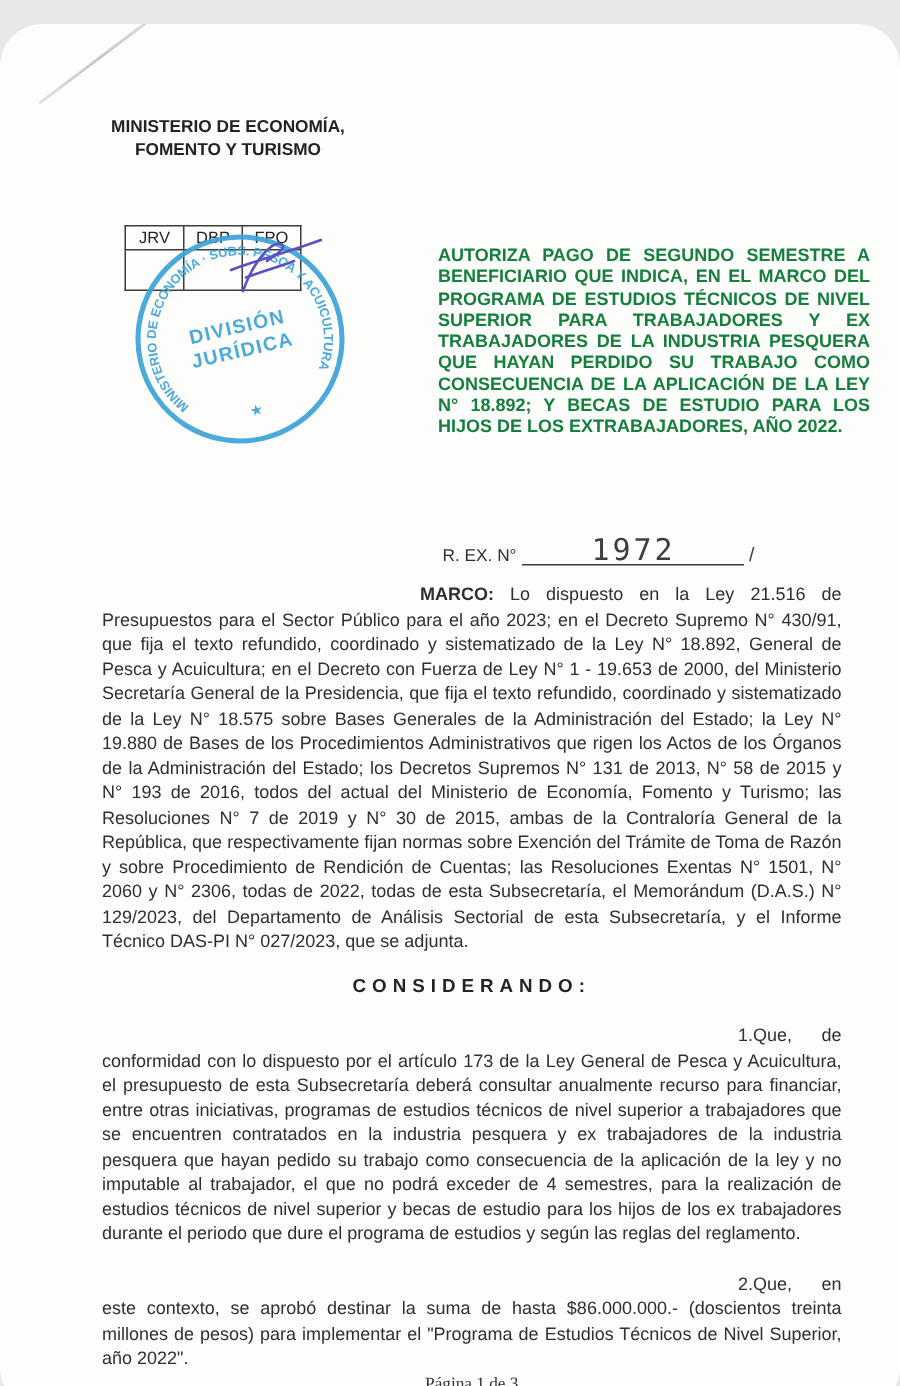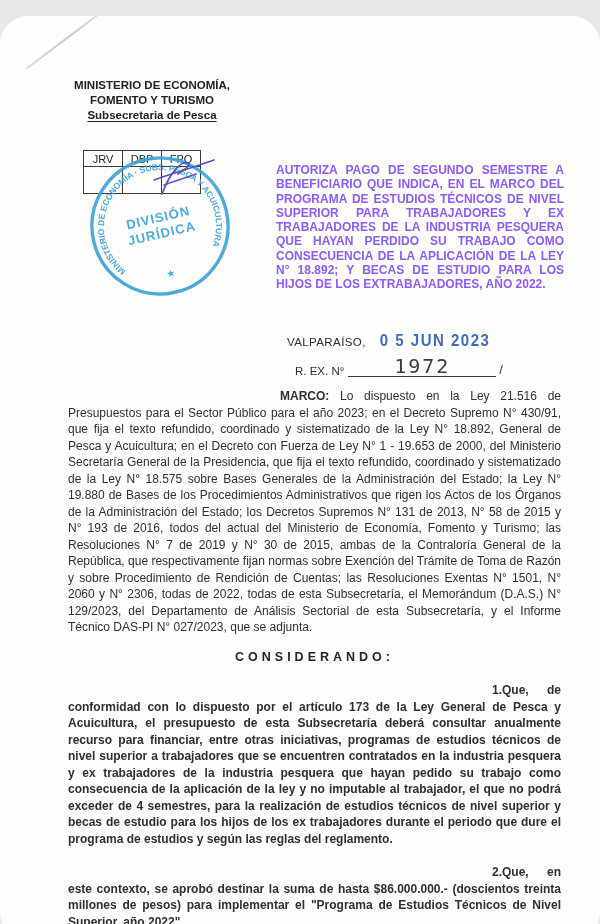--- a/index.html
+++ b/index.html
@@ -21,58 +21,57 @@
   .approval td{border:1px solid #3c3c3c; width:38px; text-align:center;
     font-size:11px; color:#232323; padding:0;}
   .approval tr.hd td{height:15px;}
   .approval tr.bd td{height:26px;}
   
   .stamp{position:absolute; left:84px; top:134px; width:152px; height:152px;
     transform:rotate(-13deg); opacity:.92; z-index:2; pointer-events:none;}
   
   .sig{position:absolute; left:148px; top:138px; width:80px; height:48px; z-index:3; pointer-events:none;}
   
-  .doc-title{position:absolute; left:276px; top:147px; width:288px;
-    font-weight:bold; font-size:12px; line-height:14.3px; text-align:justify; color:#8b5cf6;}
+  .doc-title{position:absolute; left:292px; top:147px; width:288px;
+    font-weight:bold; font-size:12px; line-height:14.3px; text-align:justify; color:#15803d;}
   
   .dateline{position:absolute; left:287px; top:316px; width:280px; font-size:11.5px; color:#2b2b2b;}
   .dateline .city{letter-spacing:.4px;}
   .date-stamp{display:inline-block; margin-left:14px; font-size:15px; letter-spacing:1.5px;
     font-weight:bold; transform:scaleY(1.08); transform-origin:left bottom;}
   
   .resline{position:absolute; left:295px; top:340px; display:flex; align-items:flex-end; font-size:11.5px;}
   .res-underline{display:inline-block; width:148px; margin-left:4px;
     border-bottom:1.6px solid #3a3a3a; text-align:center;}
   .res-number{font-family:"DejaVu Sans Mono", monospace; font-size:20px; letter-spacing:2px;
     color:#3d3d3d; line-height:20px;}
   .res-suffix{margin-left:3px; font-size:13px; color:#3d3d3d;}
   
   .body{position:absolute; left:68px; top:372px; width:493px;
     font-size:12px; line-height:16.5px; text-align:justify; color:#2f2f2f;}
   .body p{margin:0;}
   .p-indent{text-indent:212px;}
   .visto-label{font-weight:bold;}
   .heading{margin-top:13px !important; text-align:center; font-weight:bold;
     letter-spacing:4px; font-size:12.5px; color:#242424;}
-  .item{margin-top:17px !important;font-weight:bold;}
+  .item{margin-top:17px !important;}
   .pnum{display:inline-block; min-width:36px;}
   .footer{margin-top:1px !important; text-align:center;
     font-family:"Liberation Serif", serif; font-size:11.5px; color:#333; text-align:center;}
 </style>
 </head>
 <body>
 
 <div class="page">
 
   <div class="pencil"></div>
 
   <div class="ministry">
     <div>MINISTERIO DE ECONOMÍA,</div>
     <div>FOMENTO Y TURISMO</div>
-    <div class="u">Subsecretaria de Pesca</div>
   </div>
 
   <table class="approval">
     <tbody>
         <tr class="hd">
       <td>JRV</td>
       <td>DBP</td>
       <td>FPO</td>
     </tr>
     <tr class="bd">
@@ -99,23 +98,20 @@
   <svg class="sig" viewBox="0 0 80 48">
     <g fill="none" stroke="#5b50c6" stroke-width="1.7" stroke-linecap="round">
       <path d="M14 40 C 22 18, 34 6, 40 9 C 43 11, 36 16, 30 20"></path>
       <path d="M6 26 C 22 20, 44 14, 66 6"></path>
       <path d="M16 31 C 26 27, 38 24, 48 20"></path>
     </g>
   </svg>
 
   <div class="doc-title">AUTORIZA PAGO DE SEGUNDO SEMESTRE A BENEFICIARIO QUE INDICA, EN EL MARCO DEL PROGRAMA DE ESTUDIOS TÉCNICOS DE NIVEL SUPERIOR PARA TRABAJADORES Y EX TRABAJADORES DE LA INDUSTRIA PESQUERA QUE HAYAN PERDIDO SU TRABAJO COMO CONSECUENCIA DE LA APLICACIÓN DE LA LEY N° 18.892; Y BECAS DE ESTUDIO PARA LOS HIJOS DE LOS EXTRABAJADORES, AÑO 2022.</div>
 
-  <div class="dateline">
-    <span class="city">VALPARAÍSO,</span><span class="date-stamp" style="color:#3f6cc0">0 5 JUN 2023</span>
-  </div>
 
   <div class="resline">
     <span>R. EX. N°</span>
     <span class="res-underline"><span class="res-number">1972</span></span>
     <span class="res-suffix">/</span>
   </div>
 
   <div class="body">
     <p class="p-indent"><span class="visto-label">MARCO:</span>
       <span>Lo dispuesto en la Ley 21.516 de Presupuestos para el Sector Público para el año 2023; en el Decreto Supremo N° 430/91, que fija el texto refundido, coordinado y sistematizado de la Ley N° 18.892, General de Pesca y Acuicultura; en el Decreto con Fuerza de Ley N° 1 - 19.653 de 2000, del Ministerio Secretaría General de la Presidencia, que fija el texto refundido, coordinado y sistematizado de la Ley N° 18.575 sobre Bases Generales de la Administración del Estado; la Ley N° 19.880 de Bases de los Procedimientos Administrativos que rigen los Actos de los Órganos de la Administración del Estado; los Decretos Supremos N° 131 de 2013, N° 58 de 2015 y N° 193 de 2016, todos del actual del Ministerio de Economía, Fomento y Turismo; las Resoluciones N° 7 de 2019 y N° 30 de 2015, ambas de la Contraloría General de la República, que respectivamente fijan normas sobre Exención del Trámite de Toma de Razón y sobre Procedimiento de Rendición de Cuentas; las Resoluciones Exentas N° 1501, N° 2060 y N° 2306, todas de 2022, todas de esta Subsecretaría, el Memorándum (D.A.S.) N° 129/2023, del Departamento de Análisis Sectorial de esta Subsecretaría, y el Informe Técnico DAS-PI N° 027/2023, que se adjunta.</span></p>

